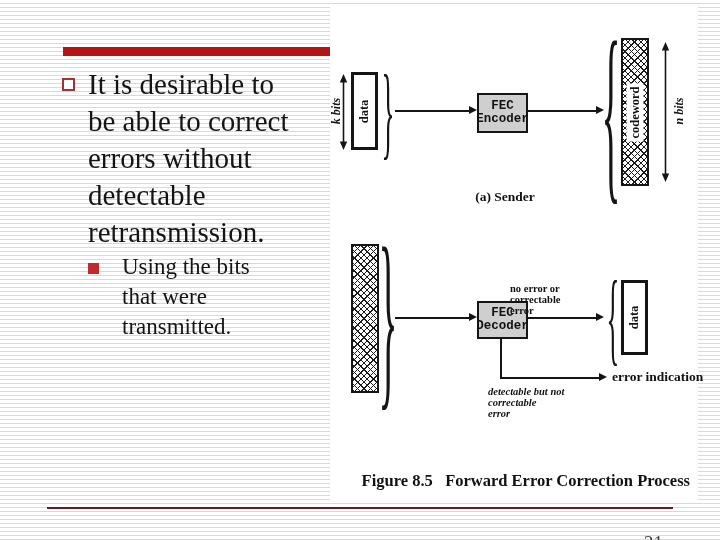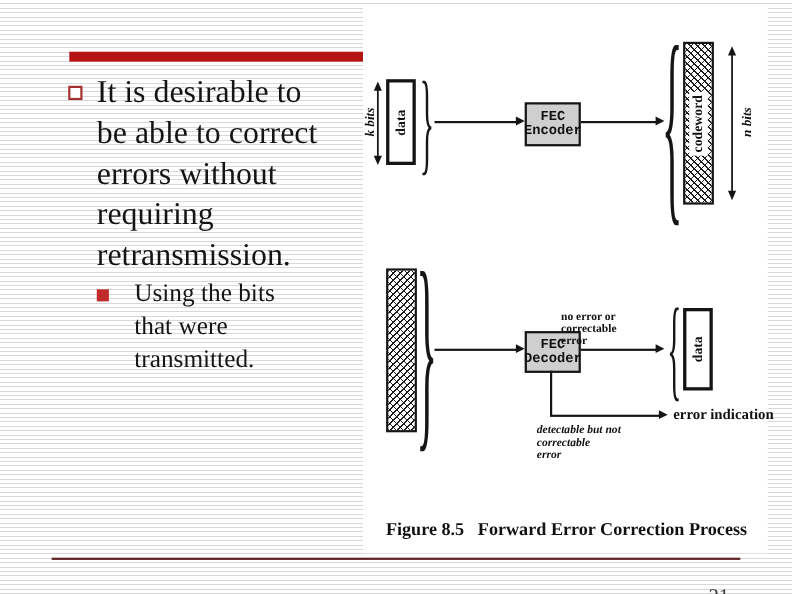--- a/index.html
+++ b/index.html
@@ -35,39 +35,39 @@
            text-align:center;font-size:12.5px;line-height:13px;white-space:pre-line;font-family:Liberation Mono, monospace;}
   .brace{display:flex;align-items:center;justify-content:center;color:#151515;line-height:1;
          font-family:"Liberation Serif",serif;font-weight:normal;}
   .harrow{height:9px;}
   .harrow::before{content:'';position:absolute;left:0;right:7px;top:3.5px;height:2px;background:#151515;}
   .harrow::after{content:'';position:absolute;right:0;top:0;width:0;height:0;
                  border-left:8px solid #151515;border-top:4.5px solid transparent;border-bottom:4.5px solid transparent;}
   .vline{width:2px;background:#151515;}
   .smalllabel{font-size:10.5px;line-height:11px;white-space:pre-line;}
   .capt{font-size:13.5px;text-align:center;}
-  #figure-caption{left:340px;top:471px;width:350px;text-align:center;font-size:16.5px;white-space:pre;}
+  #figure-caption{left:340px;top:471px;width:350px;text-align:right;font-size:16.5px;white-space:pre;}
   
   #footer-line{left:47px;top:507px;width:626px;height:2px;background:#5e1e25;}
   #page-number{left:644px;top:532px;font-size:19px;color:#3a3a3a;}
 </style>
 </head>
 <body>
 
 <div id="slide">
 
   <div id="figure-panel" class="abs"></div>
 
   <div id="accent-bar" class="abs"></div>
 
   <div id="main-bullet-marker" class="abs"></div>
   <div id="main-bullet-text" class="abs">It is desirable to
 be able to correct
 errors without
-requiring
+detectable
 retransmission.</div>
 
   <div id="sub-bullet-marker" class="abs"></div>
   <div id="sub-bullet-text" class="abs">Using the bits
 that were
 transmitted.</div>
 
   <div class="abs vlabel kn" style="left:316px;top:103px;width:40px;height:16px;">k bits</div>
 
   <svg class="abs" style="left:339px;top:74px;" width="9" height="76" viewBox="0 0 9 76">
@@ -96,20 +96,21 @@
   </div>
 
   <svg class="abs" style="left:661px;top:42px;" width="9" height="140" viewBox="0 0 9 140">
     <line x1="4.5" y1="7" x2="4.5" y2="133" stroke="#151515" stroke-width="1.6"></line>
     <polygon points="4.5,0 0.8,8.5 8.2,8.5" fill="#151515"></polygon>
     <polygon points="4.5,140 0.8,131.5 8.2,131.5" fill="#151515"></polygon>
   </svg>
 
   <div class="abs vlabel kn" style="left:659px;top:103px;width:40px;height:16px;">n bits</div>
 
+  <div class="abs capt figtext" style="left:425px;top:189px;width:160px;">(a) Sender</div>
 
   <div class="abs hatch" style="left:351px;top:244px;width:24px;height:145px;"></div>
 
   <div class="abs brace" style="left:372px;top:244px;width:32px;height:147px;font-size:198px;transform:scale(0.2,1);">}</div>
 
   <div class="abs harrow" style="left:395px;top:313px;width:82px;"></div>
 
   <div class="abs procbox figtext" style="left:477px;top:301px;width:47px;height:34px;">FEC
 Decoder</div>
 

